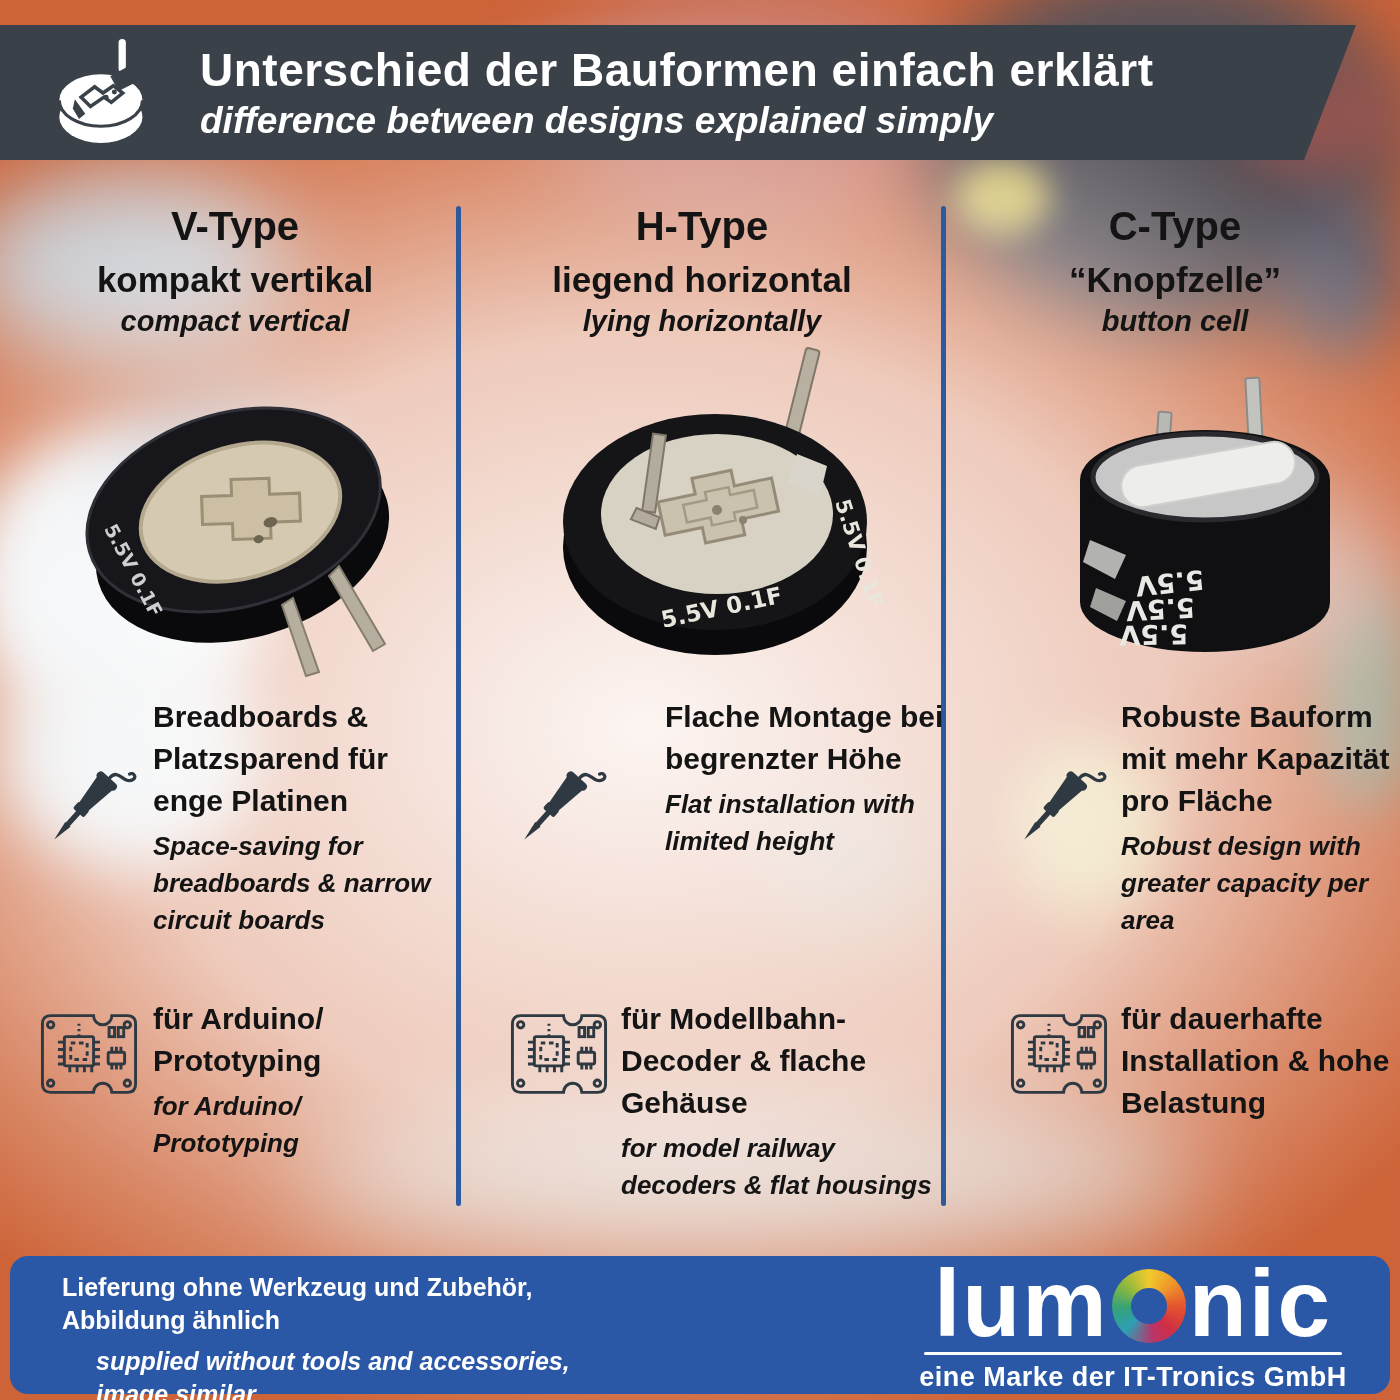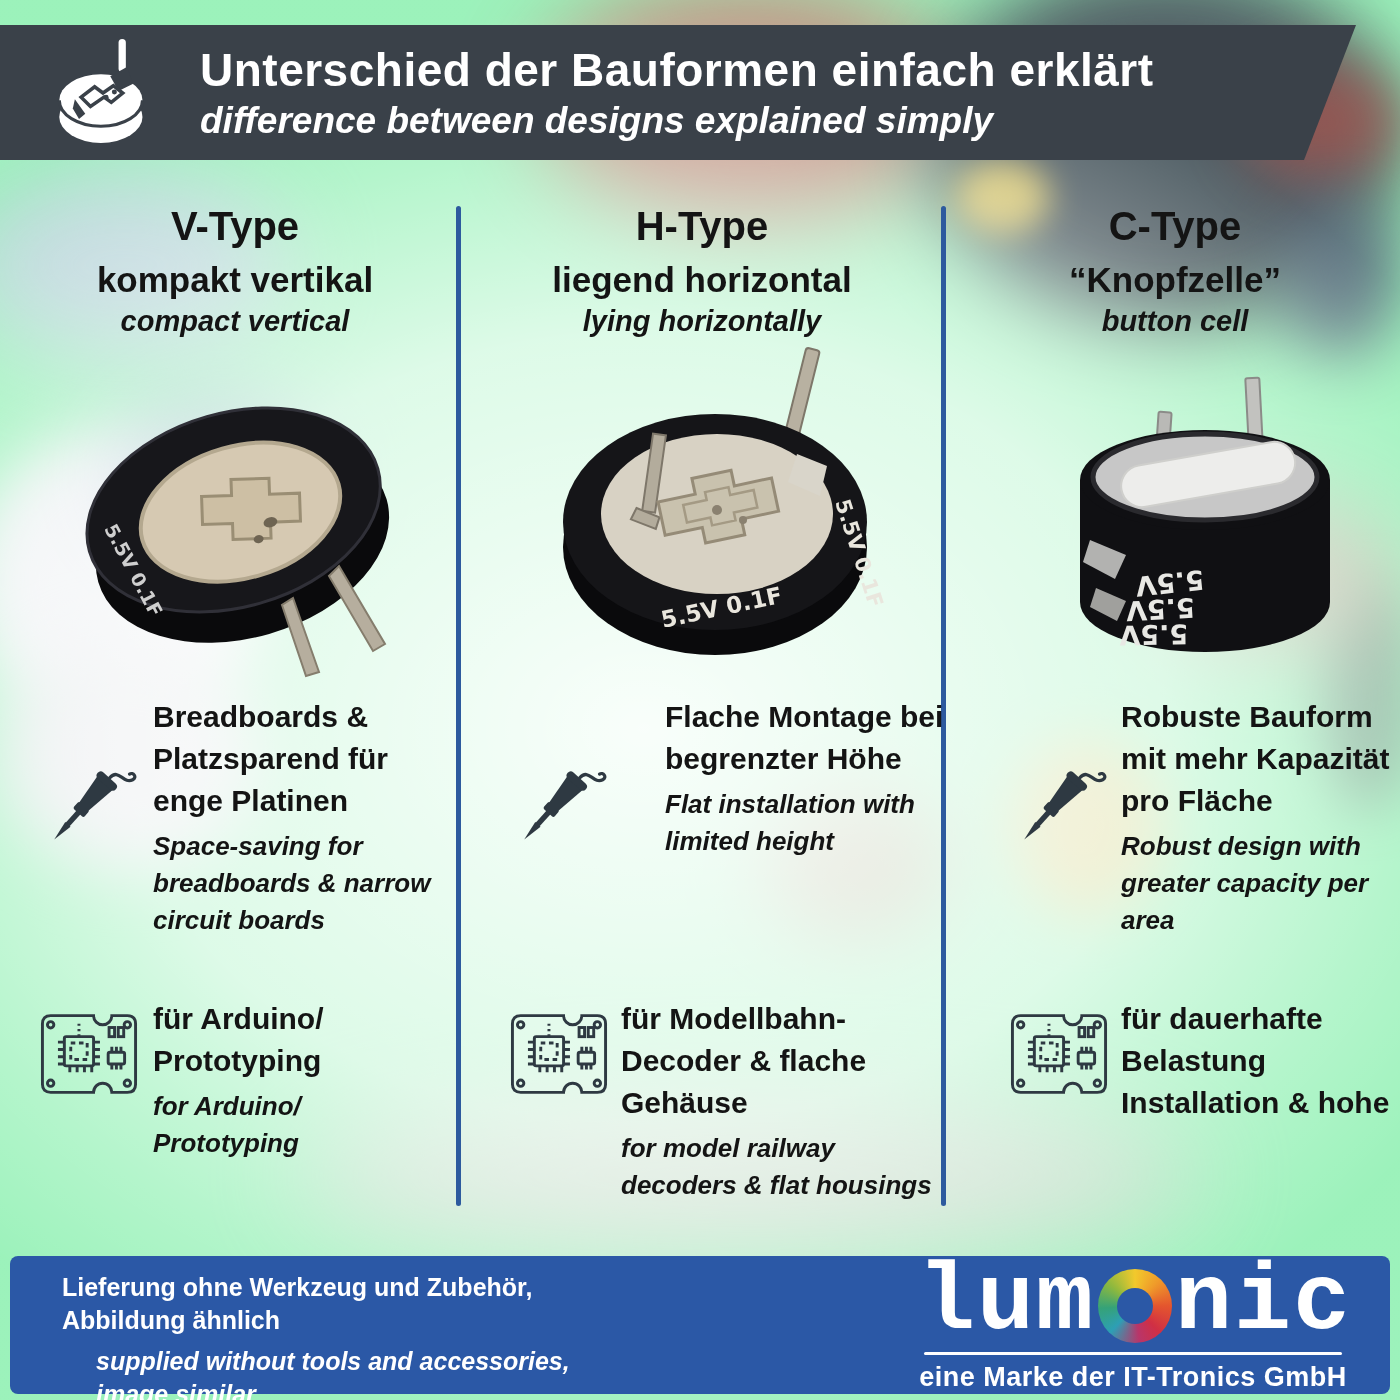--- a/index.html
+++ b/index.html
@@ -1,17 +1,17 @@
 <!DOCTYPE html>
 <html><head>
 <meta charset="utf-8">
 <style>
   html,body{margin:0;padding:0;background:#ffffff;}
   .stage{position:relative;width:1400px;height:1400px;overflow:hidden;
-         background:#86efac;font-family:"Liberation Sans",sans-serif;color:#141414;}
+         background:#c2410c;font-family:"Liberation Sans",sans-serif;color:#141414;}
 
   
   .blob{position:absolute;border-radius:50%;}
   .bg-overlay{position:absolute;inset:0;
      background:radial-gradient(950px 720px at 46% 52%,
         rgba(255,255,255,.95), rgba(255,255,255,.72) 55%,
         rgba(255,255,255,.38) 82%, rgba(255,255,255,.18) 100%);}
 
   
   .banner{position:absolute;left:0;top:25px;width:1356px;height:135px;background:#3a4149;
@@ -33,29 +33,29 @@
   .product{position:absolute;}
 
   .feature-icon{position:absolute;}
   .feature-text{position:absolute;white-space:nowrap;}
   .f-de .ln{display:block;font-size:30px;font-weight:bold;line-height:42px;}
   .f-en{margin-top:6px;}
   .f-en .ln{display:block;font-size:26px;font-weight:bold;font-style:italic;line-height:37px;}
 
   
   .footer{position:absolute;left:10px;right:10px;top:1256px;bottom:6px;
-          background:#2b58a6;border-radius:8px;}
+          background:#2b58a6;border-radius:18px;}
   .footer-notes{position:absolute;left:52px;top:15px;color:#fff;white-space:nowrap;}
   .fn-de .ln{display:block;font-size:25px;font-weight:bold;line-height:33px;}
   .fn-en{margin-top:8px;}
   .fn-en .ln{display:block;font-size:25px;font-weight:bold;font-style:italic;line-height:33px;margin-left:34px;}
 
   .logo{position:absolute;right:42px;top:-2px;width:430px;text-align:center;color:#fff;}
-  .logo-row{display:flex;align-items:center;justify-content:space-between;
-            font-family:Liberation Mono, monospace;font-weight:bold;
+  .logo-row{display:flex;align-items:center;justify-content:center;
+            font-family:Liberation Sans, sans-serif;font-weight:bold;
             font-size:95px;line-height:98px;letter-spacing:2px;}
   .logo-ring{width:74px;height:74px;border-radius:50%;margin:6px 3px 0;position:relative;flex:0 0 auto;
      background:conic-gradient(from 0deg,#f2c92c 0%,#ef9a2a 12%,#e4552e 25%,#d02f44 38%,
                 #b93569 48%,#2d9fb5 62%,#35a278 74%,#8cb83f 86%,#f2c92c 100%);}
   .logo-ring::after{content:"";position:absolute;inset:19px;border-radius:50%;background:#2b58a6;}
   .logo-rule{height:3px;background:#fff;margin:0 6px 7px;border-radius:2px;}
   .logo-tag{font-size:27px;font-weight:bold;letter-spacing:.5px;white-space:nowrap;}
 
   svg text{font-family:"DejaVu Sans",sans-serif;font-weight:bold;}
 </style>
@@ -322,22 +322,22 @@
     </div>
     <div class="f-en">
       <span class="ln">Robust design with</span>
       <span class="ln">greater capacity per</span>
       <span class="ln">area</span>
     </div>
   </div>
   <div class="feature-text" style="left:1121px;top:998px;">
     <div class="f-de">
       <span class="ln">für dauerhafte</span>
+      <span class="ln">Installation &amp; hohe</span>
       <span class="ln">Belastung</span>
-      <span class="ln">Installation &amp; hohe</span>
     </div>
   </div>
 
   <div class="footer">
     <div class="footer-notes">
       <div class="fn-de">
         <span class="ln">Lieferung ohne Werkzeug und Zubehör,</span>
         <span class="ln">Abbildung ähnlich</span>
       </div>
       <div class="fn-en">

